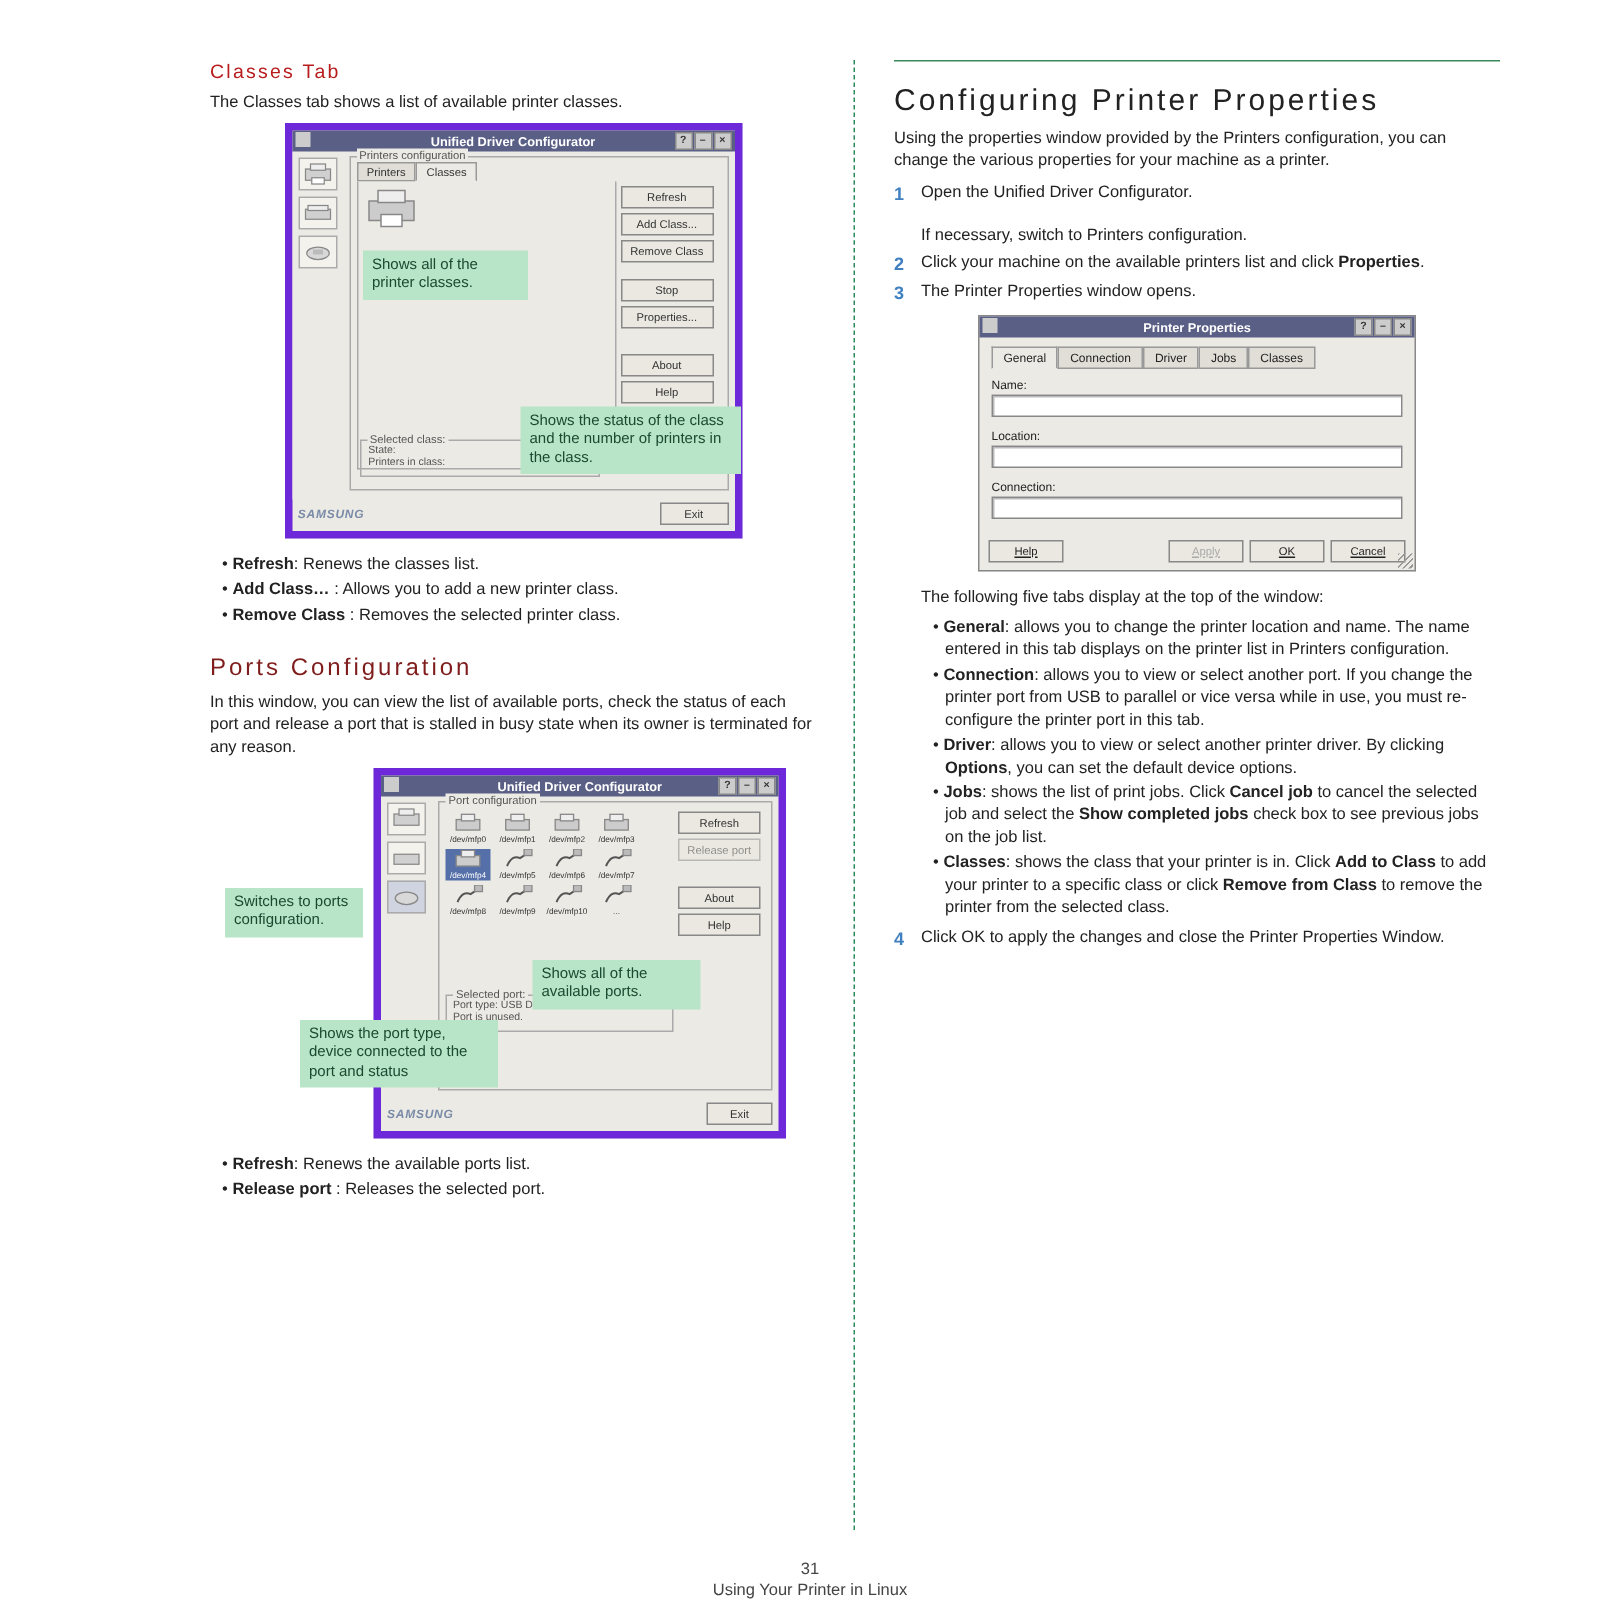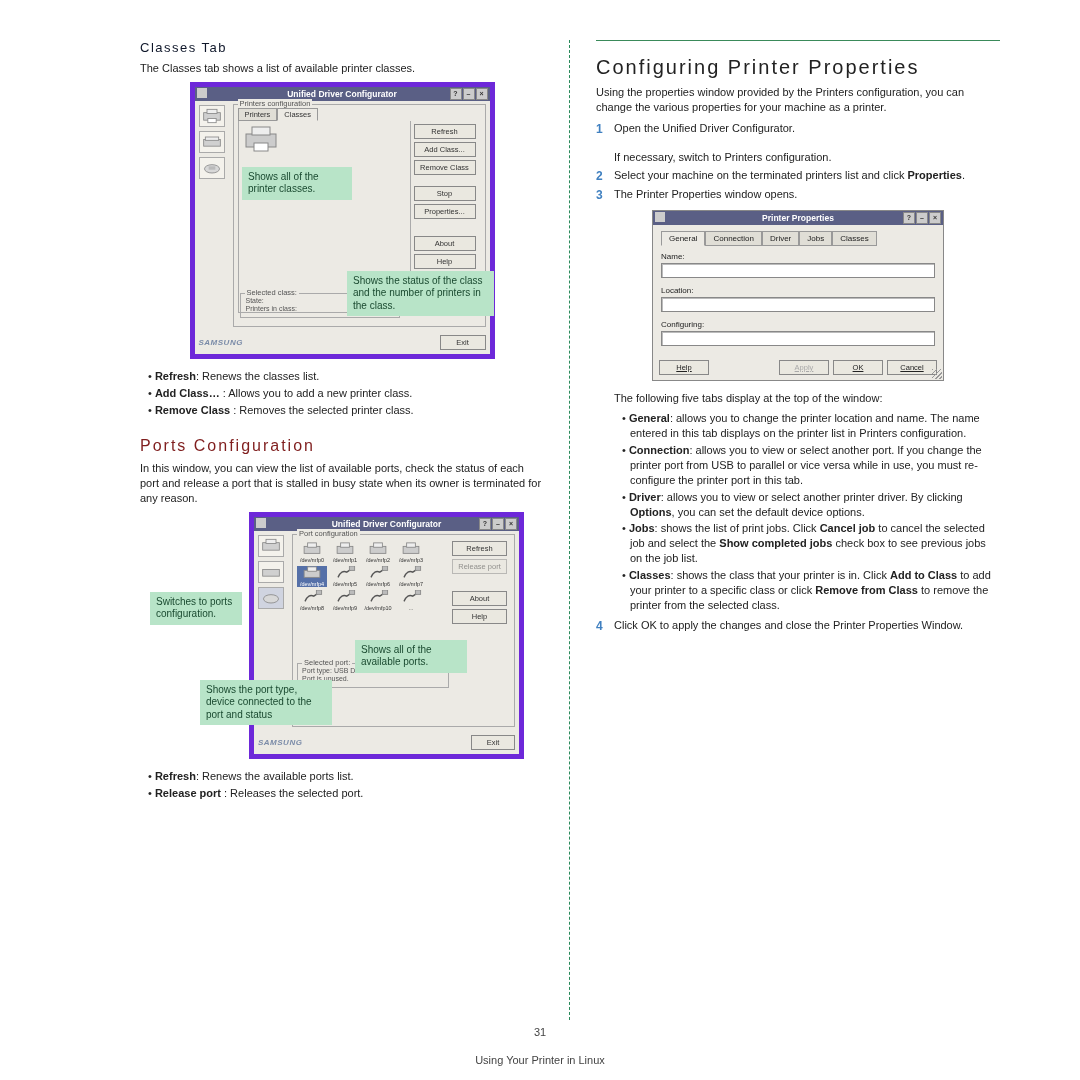--- a/index.html
+++ b/index.html
@@ -33,21 +33,21 @@
     font-size: 20px;
     font-weight: normal;
     letter-spacing: 2px;
     color: #222;
     margin: 15px 0 6px 0;
   }
   h3.small {
     font-size: 13px;
     font-weight: normal;
     letter-spacing: 1.5px;
-    color: #0f172a;
+    color: #b91c1c;
     margin: 0 0 6px 0;
   }
   h3.medium {
     font-size: 16px;
     font-weight: normal;
     letter-spacing: 2px;
     color: #7f1d1d;
     margin: 20px 0 6px 0;
   }
   .greenrule {
@@ -130,21 +130,21 @@
   .pp-field label { display:block; font-size:8px; margin:3px 0 2px 0;}
   .pp-field .inp { border:1px solid #888; background:#fff; height:13px; box-shadow: inset 1px 1px 0 #bbb;}
   .pp-foot { display:flex; padding: 10px 6px 5px 6px; gap:4px; align-items:center;}
   .pp-foot .btn { width:44px; margin:0;}
   .resize { position:absolute; right:1px; bottom:1px; width:10px; height:10px; background:
     repeating-linear-gradient(135deg,#999,#999 1px,transparent 1px,transparent 3px);}
 
   .num { color:#4080c0; font-weight:bold; font-size:12px; display:inline-block; width:14px;}
   .steplist > div { display:flex; gap:4px; margin:3px 0; line-height:1.35;}
   .footer { position:fixed; bottom:14px; width:1080px; text-align:center; font-size:11px; color:#444;}
-  .footer .pn { display:block; margin-bottom:16px;}
+  .footer .pn { display:block; margin-bottom:2px;}
 </style>
 </head>
 <body>
 
 <div class="page">
 
   <div class="col">
     <h3 class="small">Classes Tab</h3>
     <p>The Classes tab shows a list of available printer classes.</p>
 
@@ -403,21 +403,21 @@
     <div class="steplist">
       <div>
           <span class="num">1</span>
         <span style="flex:1;">
           <span>Open the Unified Driver Configurator.</span><br><br>
           <span>If necessary, switch to Printers configuration.</span>
         </span>
       </div>
       <div>
           <span class="num">2</span>
-        <span style="flex:1;"><span>Select your machine on the terminated printers list and click </span><b>Properties</b><span>.</span></span>
+        <span style="flex:1;"><span>Click your machine on the available printers list and click </span><b>Properties</b><span>.</span></span>
       </div>
       <div>
           <span class="num">3</span>
         <span style="flex:1;">The Printer Properties window opens.</span>
       </div>
     </div>
 
     <div class="dialogwrap">
       <div class="pp-dialog">
         <div class="dlg-title">
@@ -439,21 +439,21 @@
           </div>
           <div class="pp-field">
               <label>Name:</label>
               <div class="inp"></div>
             </div>
           <div class="pp-field" style="margin-top:8px;">
               <label>Location:</label>
               <div class="inp"></div>
             </div>
           <div class="pp-field" style="margin-top:8px;">
-              <label>Configuring:</label>
+              <label>Connection:</label>
               <div class="inp"></div>
             </div>
         </div>
         <div class="pp-foot">
           <div class="btn" style="text-decoration:underline;">Help</div>
           <span class="spacer"></span>
           <div class="btn" style="color:#aaa; text-decoration:underline;">Apply</div>
           <div class="btn" style="text-decoration:underline;">OK</div>
           <div class="btn" style="text-decoration:underline;">Cancel</div>
         </div>

